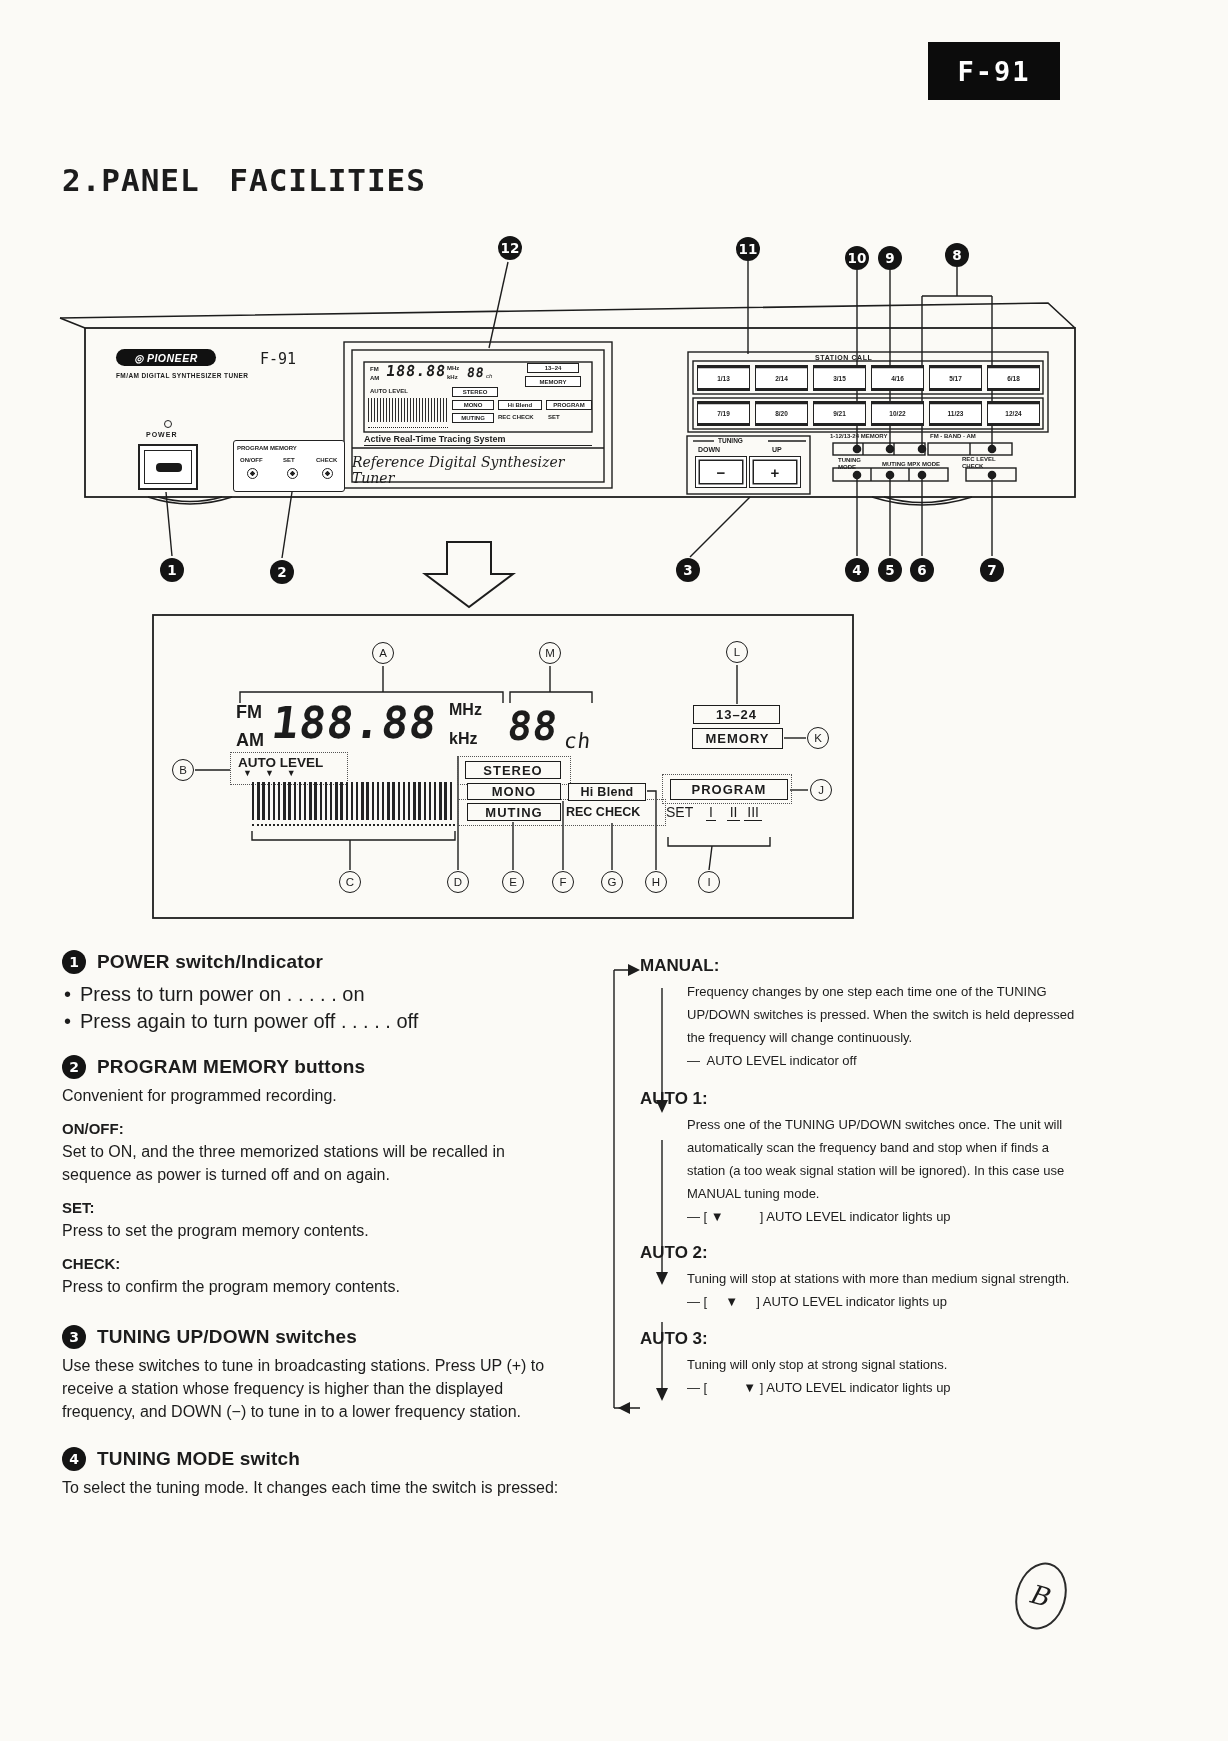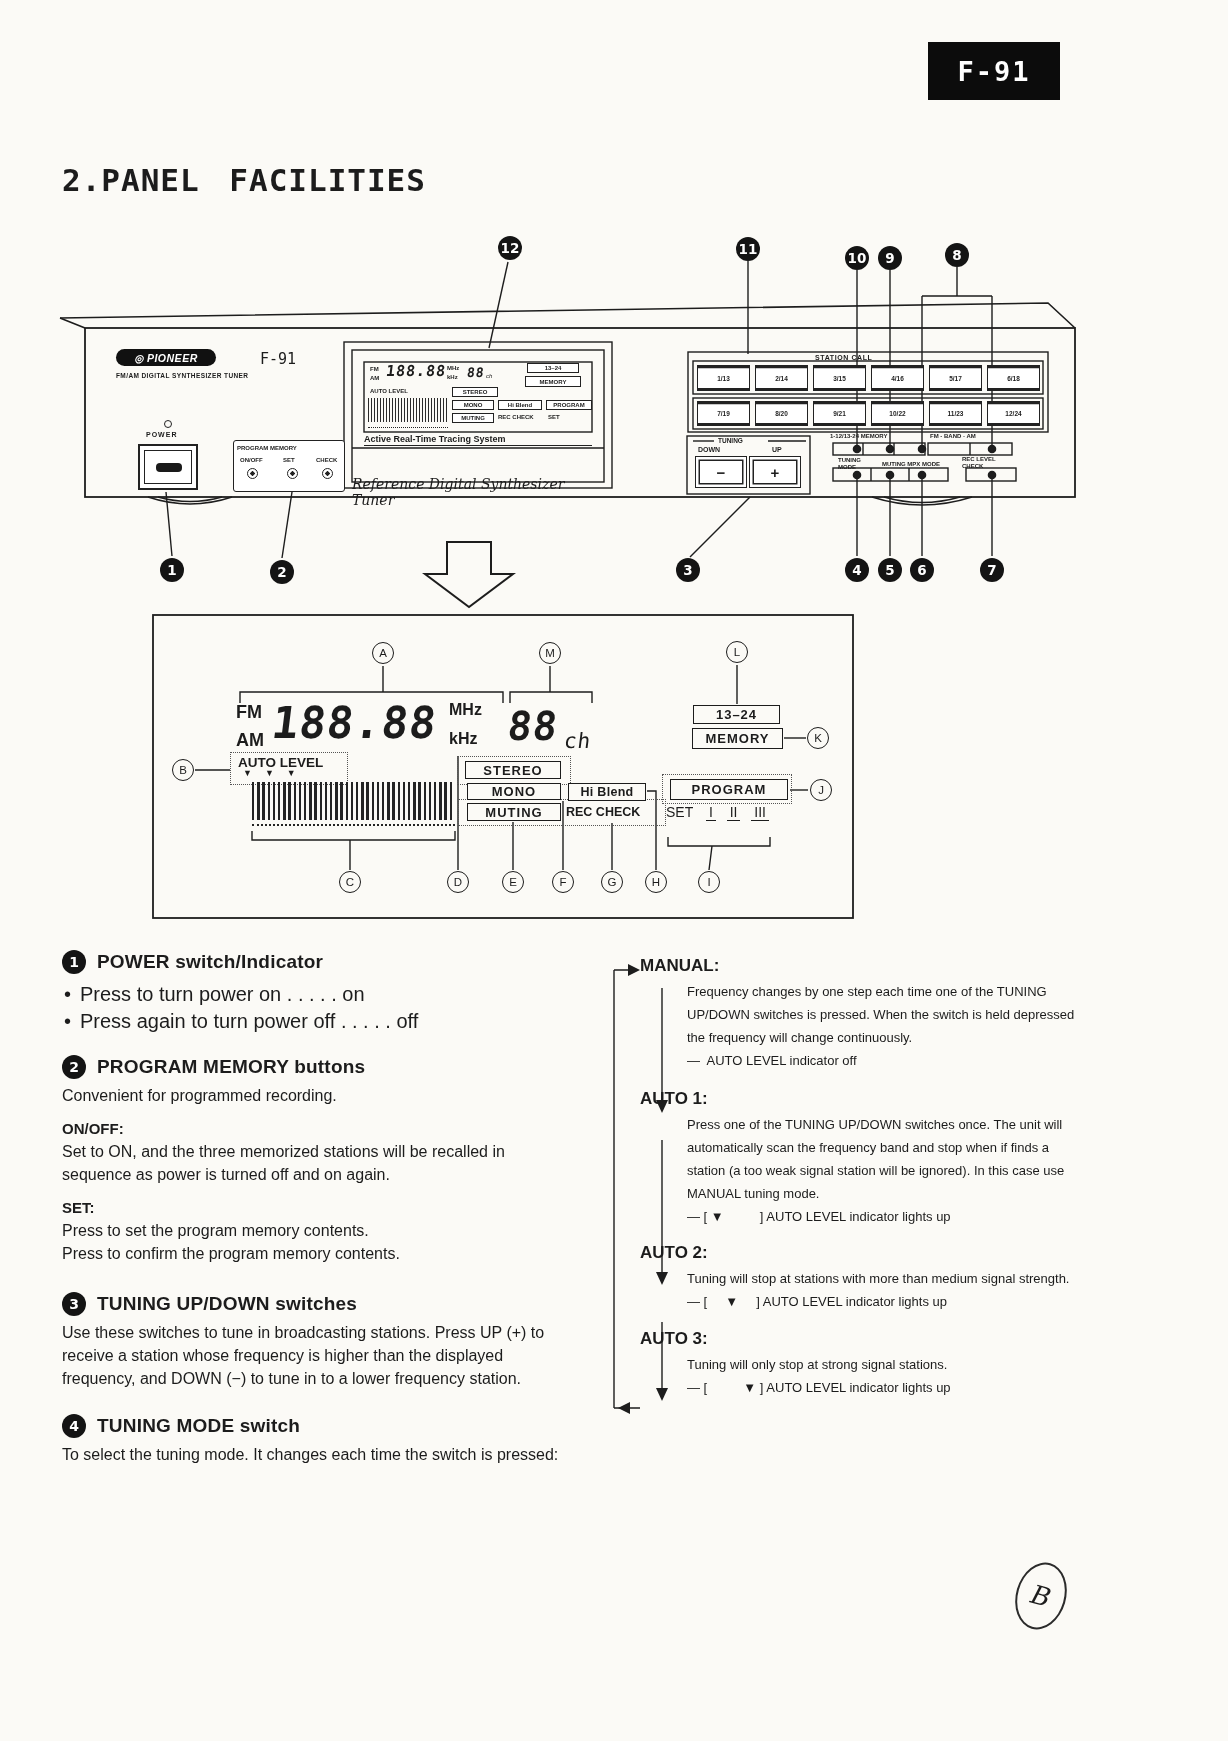--- a/index.html
+++ b/index.html
@@ -187,21 +187,21 @@
       <div class="mbox" style="left:452px;top:387px;width:46px;height:10px">STEREO</div>
       <div class="bars" style="left:368px;top:398px;width:80px;height:24px;background:repeating-linear-gradient(90deg,#2a2a2a 0 1.3px,transparent 1.3px 3px)"></div>
       <div class="dottedline" style="left:368px;top:427px;width:80px;border-top-width:1.5px"></div>
       <div class="mbox" style="left:452px;top:400px;width:42px;height:10px">MONO</div>
       <div class="mbox" style="left:498px;top:400px;width:44px;height:10px">Hi Blend</div>
       <div class="mbox" style="left:546px;top:400px;width:46px;height:10px">PROGRAM</div>
       <div class="mbox" style="left:452px;top:413px;width:42px;height:10px">MUTING</div>
       <div class="tiny" style="left:498px;top:414px;font-weight:bold">REC CHECK</div>
       <div class="tiny" style="left:548px;top:414px;font-weight:bold">SET</div>
       <div class="tinyc" style="left:364px;top:434px;width:228px;font-size:9px;border-bottom:1.5px solid #222;padding-bottom:1px">Active Real-Time Tracing System</div>
-      <div class="tinyc" style="left:352px;top:476px;width:252px;font-size:14px;font-weight:normal;font-family:'DejaVu Serif',serif;font-style:italic">Reference Digital Synthesizer Tuner</div>
+      <div class="tinyc" style="left:352px;top:454px;width:252px;font-size:14px;font-weight:normal;font-family:'DejaVu Serif',serif;font-style:italic">Reference Digital Synthesizer Tuner</div>
     </div>
 
     <div class="tiny" style="left:815px;top:354px;font-size:7px;font-weight:bold;letter-spacing:.6px">STATION CALL</div>
     <div class="sbtn" style="left:697px;top:365px;width:53px;height:26px">1/13</div>
     <div class="sbtn" style="left:755px;top:365px;width:53px;height:26px">2/14</div>
     <div class="sbtn" style="left:813px;top:365px;width:53px;height:26px">3/15</div>
     <div class="sbtn" style="left:871px;top:365px;width:53px;height:26px">4/16</div>
     <div class="sbtn" style="left:929px;top:365px;width:53px;height:26px">5/17</div>
     <div class="sbtn" style="left:987px;top:365px;width:53px;height:26px">6/18</div>
     <div class="sbtn" style="left:697px;top:401px;width:53px;height:25px">7/19</div>
@@ -277,21 +277,21 @@
     <div class="bx" style="left:467px;top:803px;width:94px;height:18px;font-size:13px">MUTING</div>
     <div class="bx" style="left:568px;top:783px;width:78px;height:18px;font-size:12.5px;letter-spacing:.3px">Hi Blend</div>
     <div class="abs" style="left:566px;top:805px;font-size:12.5px;font-weight:bold;z-index:2">REC CHECK</div>
 
     <div class="dotbx" style="left:662px;top:774px;width:130px;height:30px"></div>
     <div class="bx" style="left:670px;top:779px;width:118px;height:21px;font-size:13px">PROGRAM</div>
     <div class="abs" style="left:666px;top:804px;font-size:14px;z-index:2">
       <span>SET</span>
       <span style="border-bottom:1.6px solid #1c1c1c;padding:0 3px;margin-left:9px">I</span>
       <span style="border-bottom:1.6px solid #1c1c1c;padding:0 3px;margin-left:7px">II</span>
-      <span style="border-bottom:1.6px solid #1c1c1c;padding:0 3px;margin-left:7px">III</span>
+      <span style="border-bottom:1.6px solid #1c1c1c;padding:0 3px;">III</span>
     </div>
   </div>
 
   <div class="leftcol">
     <div class="sech">
       <span class="nc">1</span>
       <span class="sect">POWER switch/Indicator</span>
     </div>
     <div style="margin-top:7px">
       <div class="blt">Press to turn power on . . . . . on</div>
@@ -300,20 +300,21 @@
 
     <div class="sech" style="margin-top:20px">
       <span class="nc">2</span>
       <span class="sect">PROGRAM MEMORY buttons</span>
     </div>
     <div class="btxt" style="margin-top:5px">Convenient for programmed recording.</div>
     <div class="sublab">ON/OFF:</div>
     <div class="btxt">Set to ON, and the three memorized stations will be recalled in sequence as power is turned off and on again.</div>
     <div class="sublab">SET:</div>
     <div class="btxt">Press to set the program memory contents.</div>
+    <div class="sublab">CHECK:</div>
     <div class="btxt">Press to confirm the program memory contents.</div>
 
     <div class="sech" style="margin-top:27px">
       <span class="nc">3</span>
       <span class="sect">TUNING UP/DOWN switches</span>
     </div>
     <div class="btxt" style="margin-top:5px">Use these switches to tune in broadcasting stations. Press UP (+) to receive a station whose frequency is higher than the displayed frequency, and DOWN (−) to tune in to a lower frequency station.</div>
 
     <div class="sech" style="margin-top:24px">
       <span class="nc">4</span>

